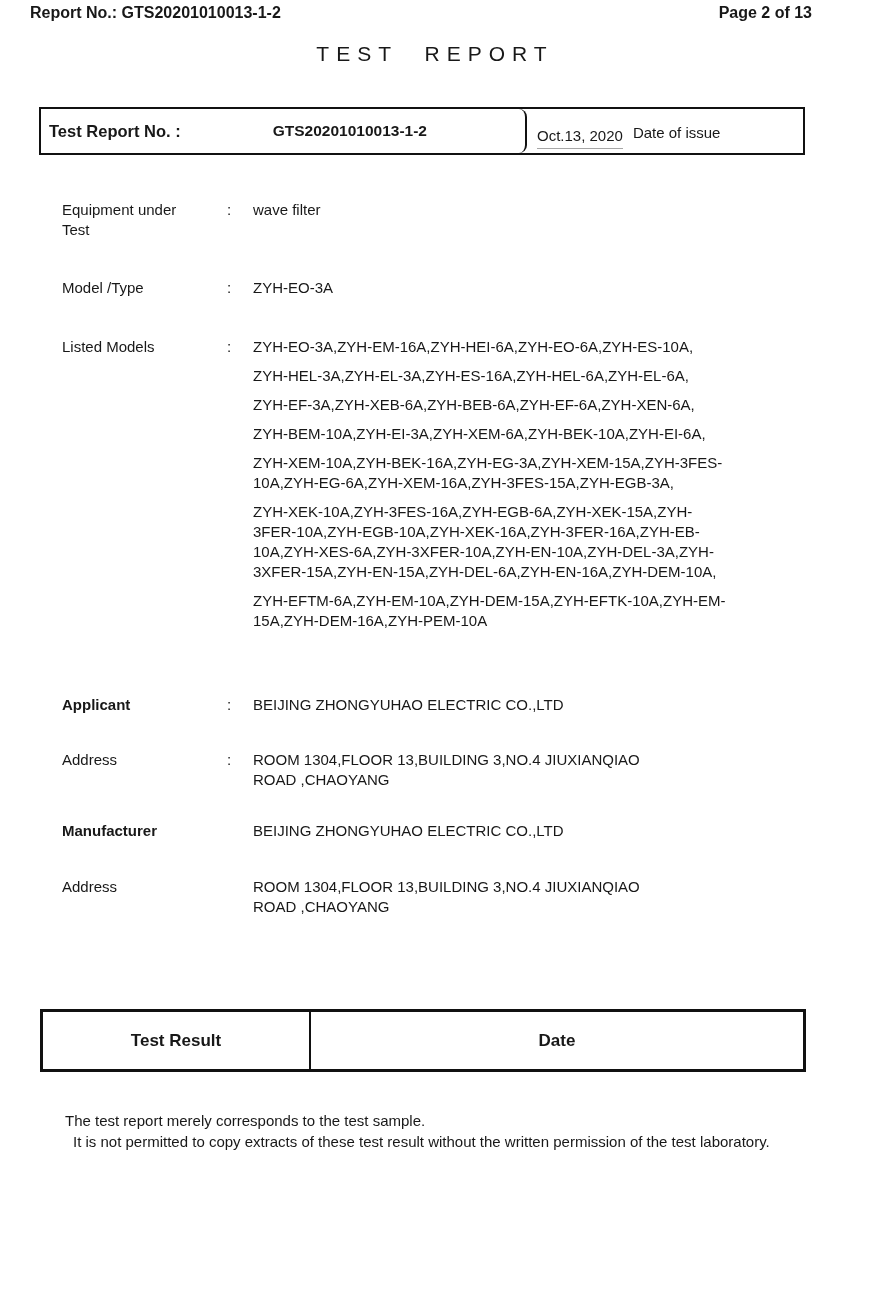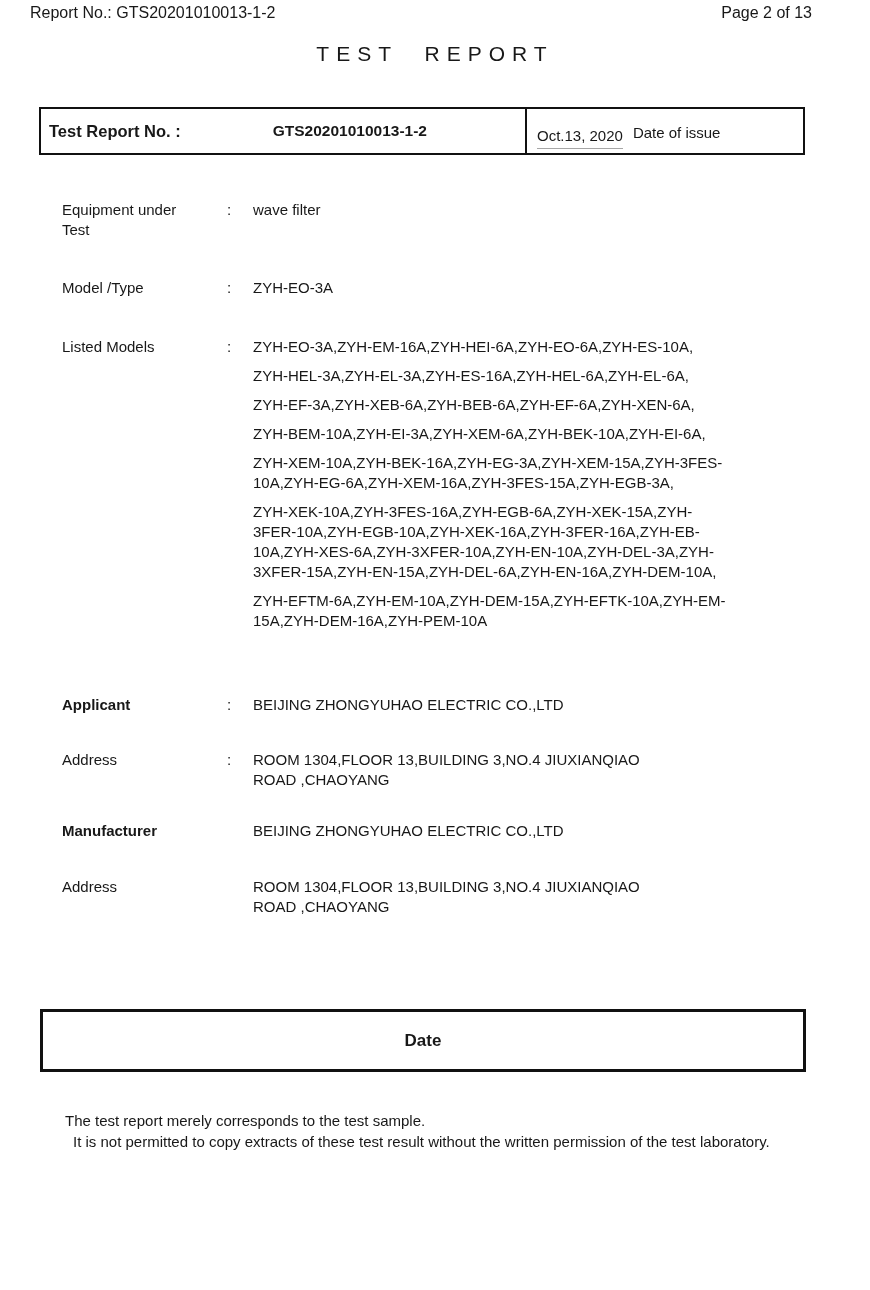--- a/index.html
+++ b/index.html
@@ -9,36 +9,36 @@
     background:#ffffff;
     color:#181818;
     font-family:"Liberation Sans", sans-serif;
     font-size:15px;
     overflow:hidden;
   }
   
   .run-header{
     position:absolute;top:3px;left:30px;right:58px;
     display:flex;justify-content:space-between;
-    font-weight:normal;font-size:16px;line-height:20px;
+    font-weight:bold;font-size:16px;line-height:20px;
   }
   
   .doc-title{
     position:absolute;top:42px;left:0;width:100%;
     text-align:center;font-weight:normal;font-size:21px;
     letter-spacing:7px;word-spacing:14px;
   }
   
   .report-table{
     position:absolute;left:39px;top:107px;width:762px;height:44px;
     border:2px solid #111;display:flex;
   }
   .rt-left{
     width:486px;border-right:2px solid #111;box-sizing:border-box;
-    display:flex;align-items:center;padding-left:8px;
+    display:flex;align-items:center;padding-left:8px;border-radius:8px;
   }
   .rt-label{font-weight:bold;font-size:16.5px;}
   .rt-number{font-weight:bold;font-size:15.5px;margin-left:92px;}
   .rt-right{flex:1;display:flex;flex-direction:row;margin-top:14px;}
   .rt-date{
     height:25px;display:flex;align-items:center;justify-content:center;
     border-bottom:1px solid #a6a6a6;margin:0 10px;font-size:15px;
   }
   .rt-date-caption{
     height:19px;display:flex;align-items:center;justify-content:center;font-size:15px;
@@ -167,20 +167,21 @@
   <div class="field-row" style="top:877px">
     <div class="f-label">Address</div>
     <div class="f-colon"></div>
     <div class="f-value">
       <div class="vline">ROOM 1304,FLOOR 13,BUILDING 3,NO.4 JIUXIANQIAO</div>
       <div class="vline">ROAD ,CHAOYANG</div>
     </div>
   </div>
 
   <div class="result-table">
+    <div class="res-left">Test Result</div>
     <div class="res-right">Date</div>
   </div>
 
   <div class="disclaimer">
     <div>The test report merely corresponds to the test sample.</div>
     <div class="just">It is not permitted to copy extracts of these test result without the written permission of the test laboratory.</div>
   </div>
 
 </div>
 

